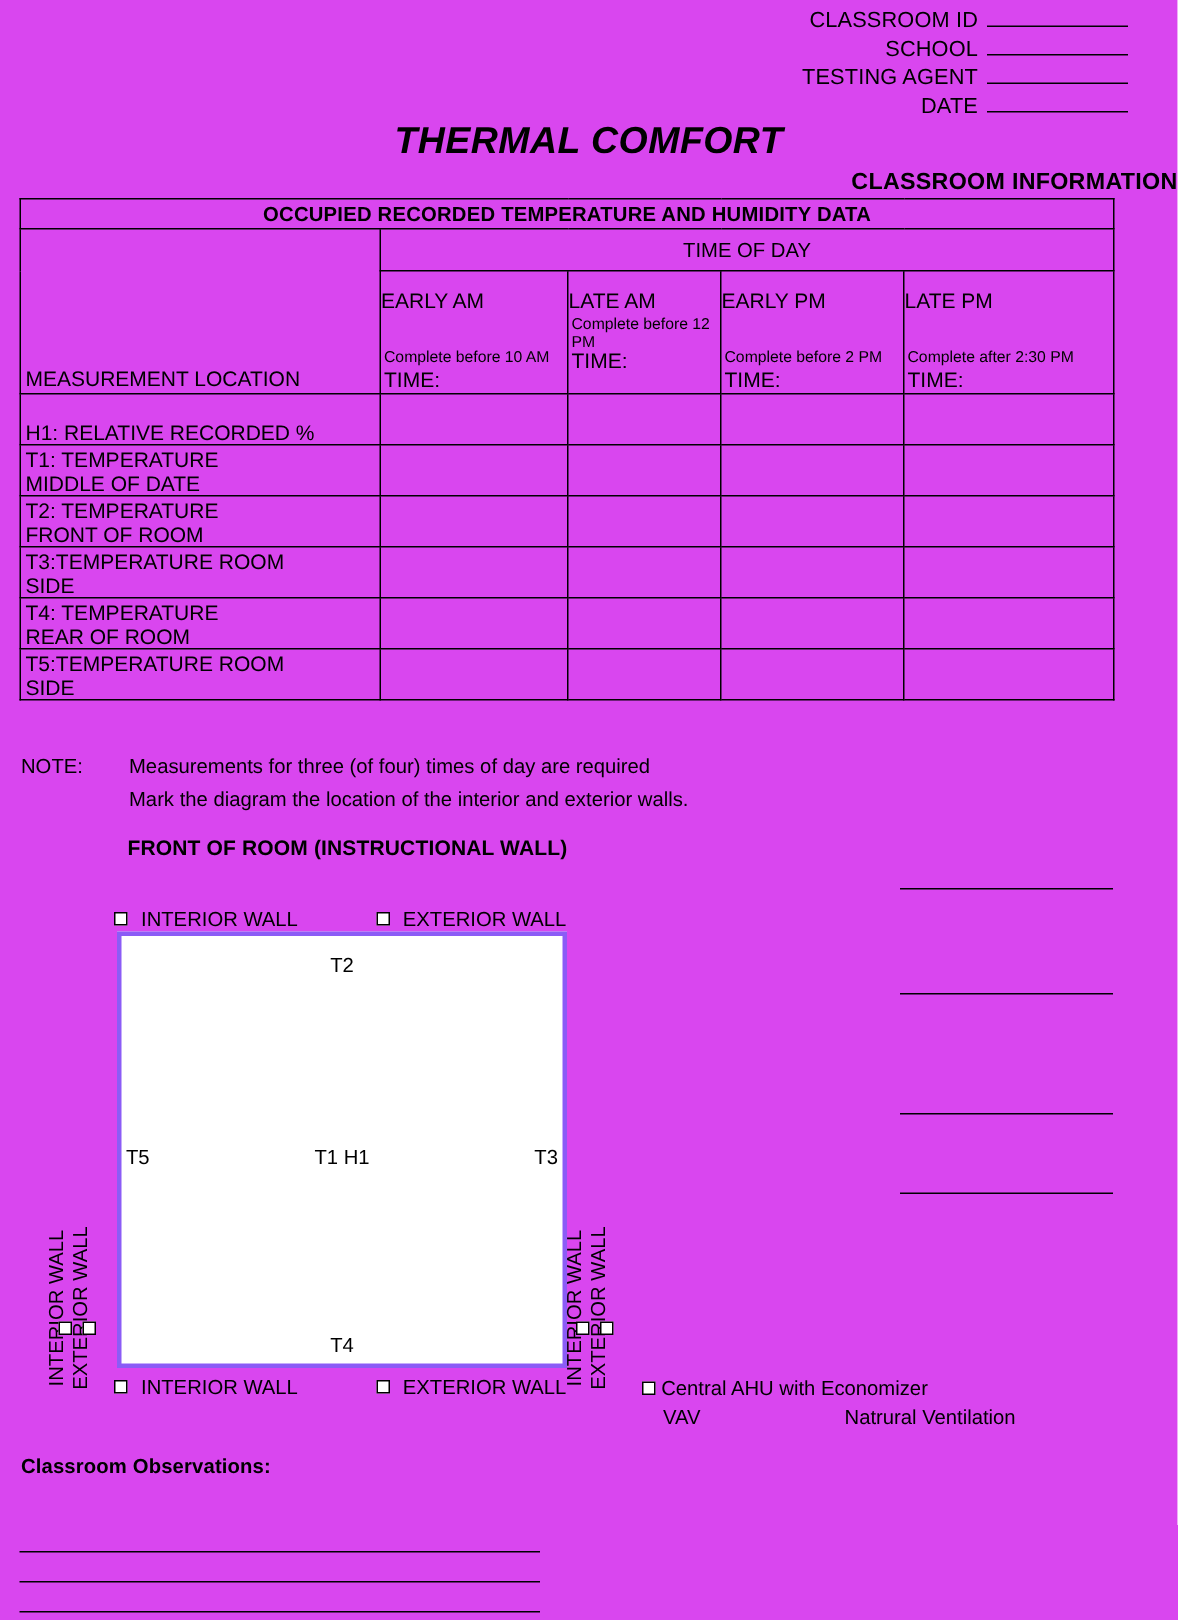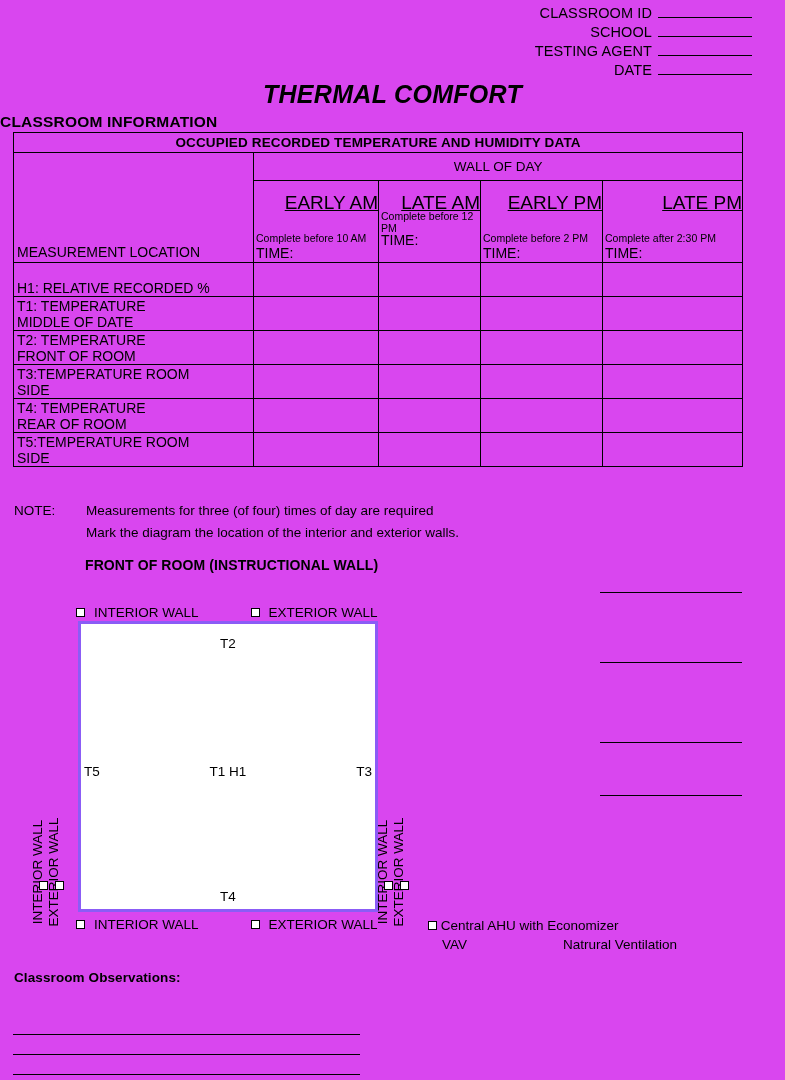--- a/index.html
+++ b/index.html
@@ -50,21 +50,21 @@
     top: 80px; left: 0; width: 100%;
     text-align: center;
     font-size: 25px;
     font-weight: bold;
     letter-spacing: .3px;
     font-style: italic;
   }
   .title-sub {
     position: absolute;
     top: 113px; left: 0; width: 100%;
-    text-align: left;
+    text-align: right;
     font-size: 15.5px;
     font-weight: bold;
     letter-spacing: .2px;
   }
 
   
   .tbl-wrap {
     position: absolute;
     left: 13px;
     top: 132px;
@@ -99,23 +99,22 @@
     vertical-align: middle !important;
   }
   .colhead {
     height: 82px;
     vertical-align: top;
     position: relative;
   }
   .colhead .cname {
     position: absolute;
     top: 11px; left: 0; right: 0;
-    text-align: right;
-    font-size: 19px;
-    text-decoration: underline;
+    text-align: left;
+    font-size: 14px;
   }
   .colhead .cnote {
     position: absolute;
     left: 2px; right: 2px;
     bottom: 18px;
     font-size: 10.5px;
     line-height: 12px;
   }
   .colhead .cnote.top {
     top: 29px;
@@ -344,21 +343,21 @@
         <col style="width:140px">
       </colgroup>
       <tbody>
         <tr>
           <td class="banner" colspan="5">OCCUPIED RECORDED TEMPERATURE AND HUMIDITY DATA</td>
         </tr>
         <tr>
           <td rowspan="2" class="ml-cell">
             <span>MEASUREMENT LOCATION</span>
           </td>
-          <td class="tod" colspan="4">WALL OF DAY</td>
+          <td class="tod" colspan="4">TIME OF DAY</td>
         </tr>
         <tr>
           <td class="colhead">
             <div class="cname">EARLY AM</div>
             <div class="cnote">Complete before 10 AM</div>
             <div class="ctime">TIME:</div>
           </td>
           <td class="colhead">
             <div class="cname">LATE AM</div>
             <div class="cnote top">Complete before 12 PM</div>

